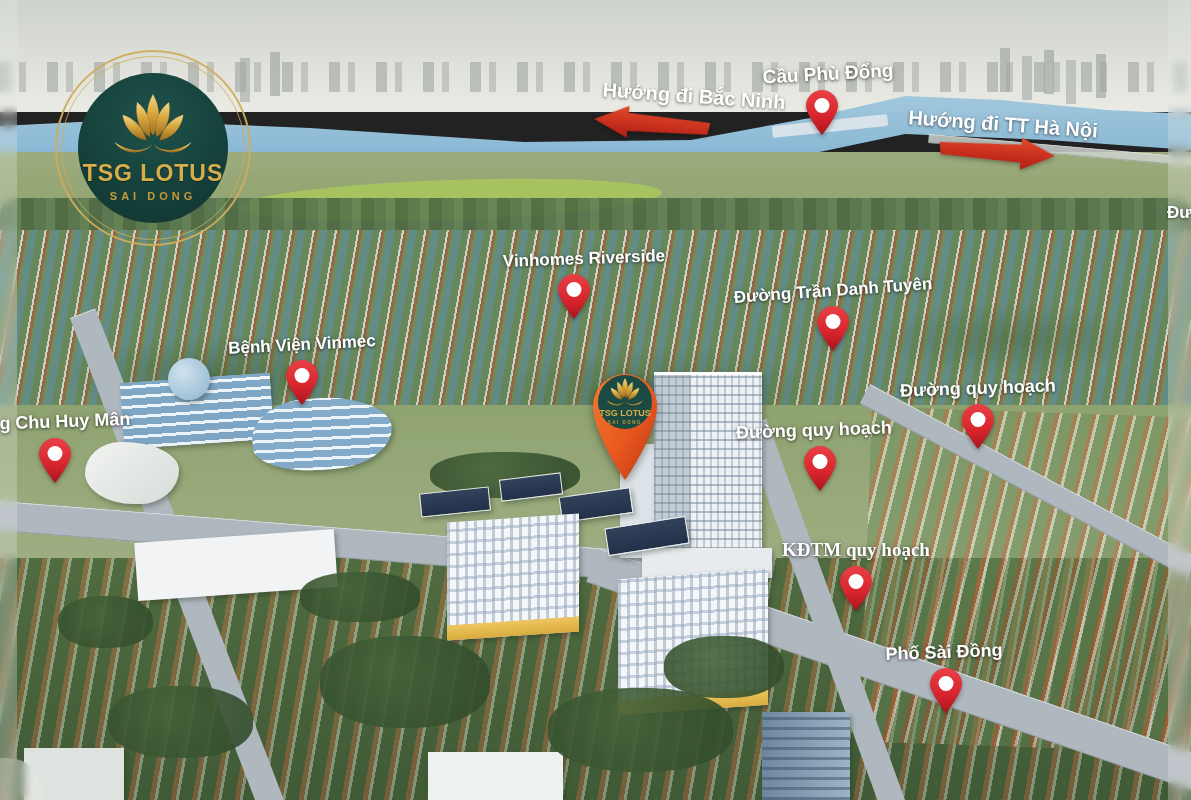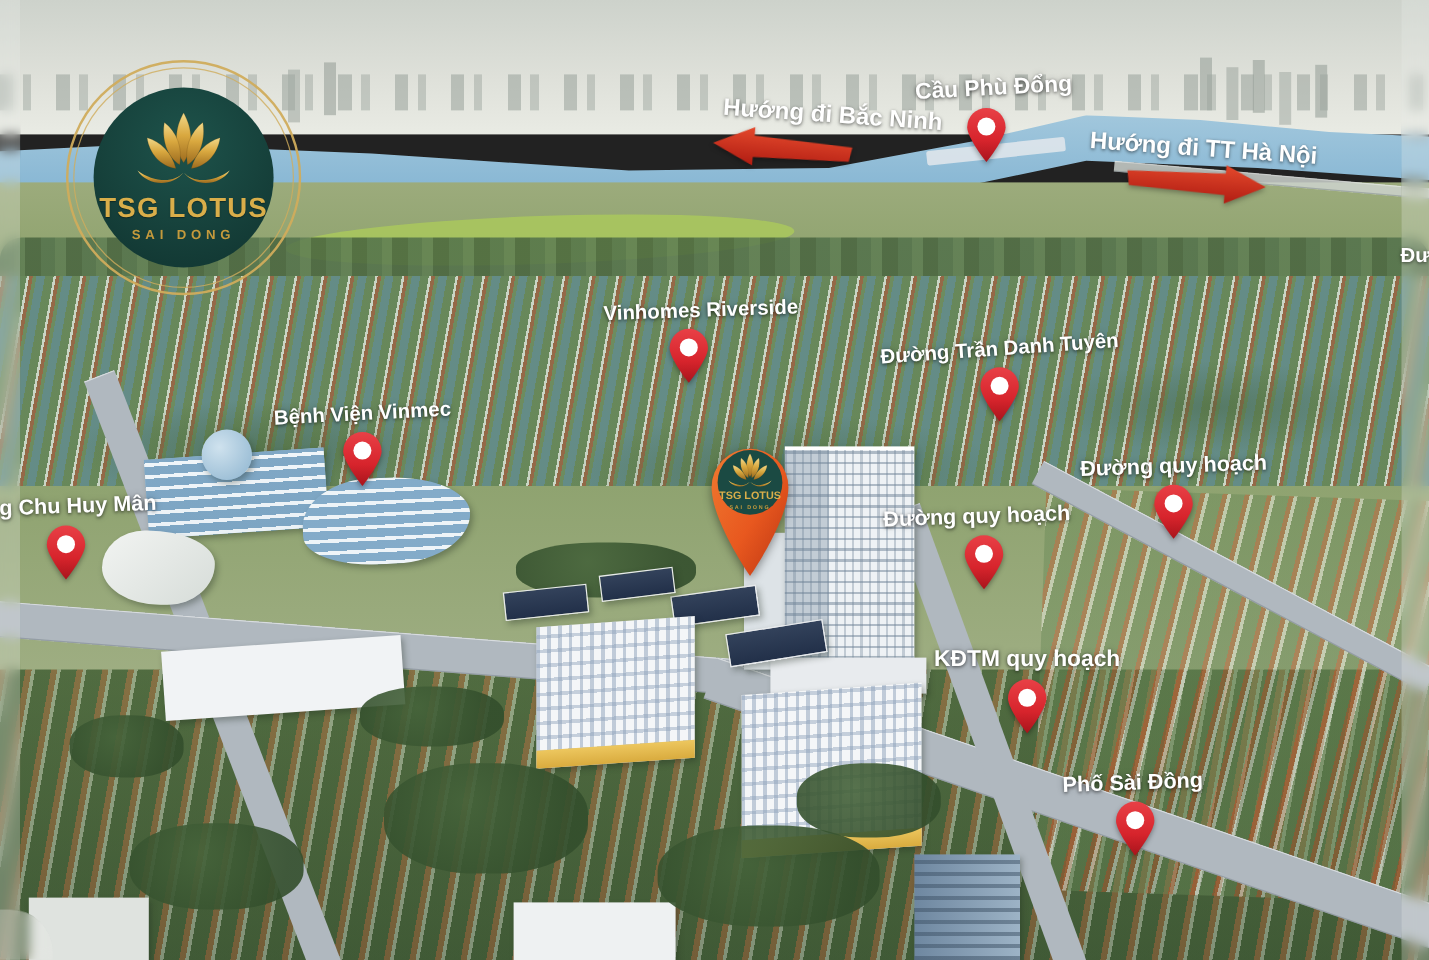--- a/index.html
+++ b/index.html
@@ -297,21 +297,21 @@
             <use href="#pinShape"></use>
           </svg>
     </div>
         <div class="pin" style="left: 978px; top: 451px;">
       <div class="pin-label" style="font-size: 18px; --ldx: 0px; --lrot: -2deg;">Đường quy hoạch</div>
       <svg class="pin-svg" width="36" height="48" viewBox="0 0 36 48">
             <use href="#pinShape"></use>
           </svg>
     </div>
         <div class="pin" style="left: 856px; top: 613px;">
-      <div class="pin-label" style="font-size: 19px; --ldx: 0px; --lrot: 0deg;">KĐTM quy hoạch</div>
+      <div class="pin-label" style="font-size: 19px; font-family: Liberation Serif, serif; --ldx: 0px; --lrot: 0deg;">KĐTM quy hoạch</div>
       <svg class="pin-svg" width="36" height="48" viewBox="0 0 36 48">
             <use href="#pinShape"></use>
           </svg>
     </div>
         <div class="pin" style="left: 946px; top: 715px;">
       <div class="pin-label" style="font-size: 18px; --ldx: -2px; --lrot: -2deg;">Phố Sài Đồng</div>
       <svg class="pin-svg" width="36" height="48" viewBox="0 0 36 48">
             <use href="#pinShape"></use>
           </svg>
     </div>

